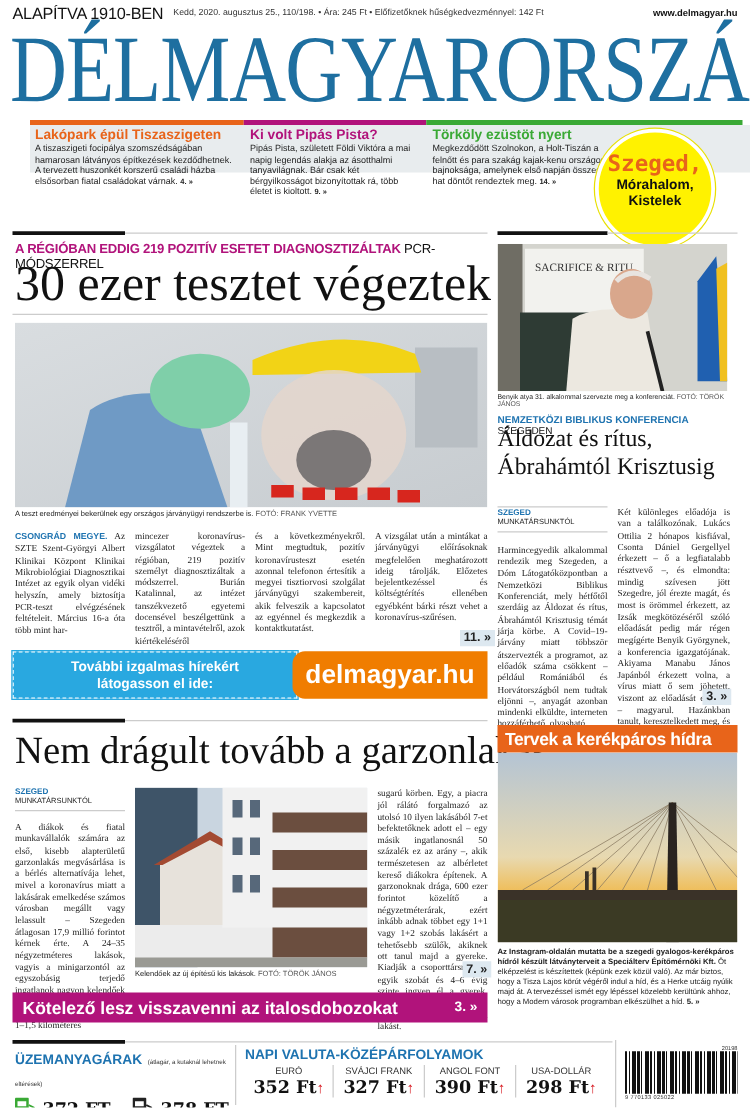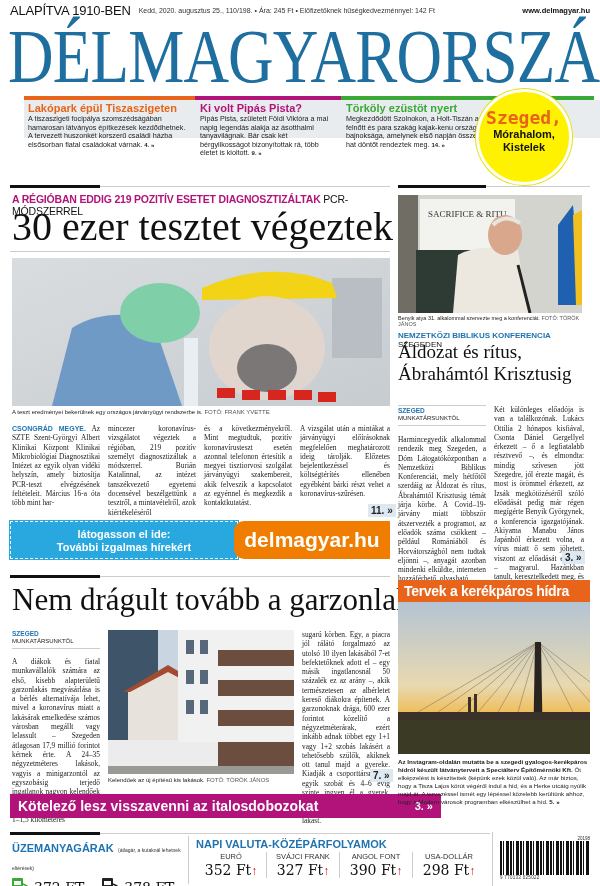--- a/index.html
+++ b/index.html
@@ -9,41 +9,41 @@
 .founded{font-weight:normal;font-size:13px;color:#111;letter-spacing:-0.2px}
 .issue{font-size:7px;color:#333;margin-left:8px}
 .url{margin-left:auto;font-size:7.5px;font-weight:bold;color:#111}
 .masthead{left:8px;top:16px;width:584px;height:80px;font-family:"Liberation Serif",serif;font-size:76px;color:#1e6fa0;letter-spacing:-1px;line-height:80px;white-space:nowrap;transform:scaleX(0.83);transform-origin:left top}
 .teasers{left:24px;top:100px;width:580px;height:38px;background:#e8ecee}
 .tstripe{position:absolute;top:-4px;height:4px}
 .teaser{position:absolute;top:2px;padding:0 4px}
 .teaser h3{font-size:11px;font-weight:bold;line-height:13px}
 .teaser p{font-size:7.2px;line-height:8.6px;color:#222}
 .ref{font-weight:bold;font-size:6px}
-.badge{left:476px;top:89px;width:96px;height:96px;border-radius:50%;background:#fff200;border:3px solid #fff;text-align:center;padding-top:16px;box-shadow:0 0 0 1px #e8e000}
+.badge{left:476px;top:103px;width:96px;height:96px;border-radius:50%;background:#fff200;border:3px solid #fff;text-align:center;padding-top:16px;box-shadow:0 0 0 1px #e8e000}
 .badge .b1{font-family:"DejaVu Sans Mono",monospace;font-weight:bold;color:#e8641a;font-size:18px;line-height:20px}
 .badge .b2{font-weight:bold;font-size:11px;line-height:13px;color:#111}
 .rule{height:1px;background:#ccc}
 .thick{height:3px;background:#111}
 .kicker{font-size:10.5px;font-weight:bold;letter-spacing:-0.2px}
 .serifhead{font-family:"Liberation Serif",serif;color:#111;white-space:nowrap}
 .photo{overflow:hidden}
 .caption{font-size:6px;color:#222}
 .caption .credit{color:#555}
 .body{font-family:"Liberation Serif",serif;font-size:7.4px;line-height:9.3px;color:#222;text-align:justify}
 .col{position:absolute}
 .pgref{display:inline-block;font-weight:bold;font-family:"Liberation Sans",sans-serif;background:#dde8f0;padding:1px 3px;font-size:10px}
 .promo{left:10px;top:521px;width:380px;height:38px;display:flex}
 .promo-left{width:228px;background:#29a8e0;border:1px dashed #fff;outline:1px solid #29a8e0;color:#fff;font-weight:bold;font-size:11px;text-align:center;line-height:13px;padding-top:6px}
 .promo-right{flex:1;background:#f07d00;color:#fff;font-weight:bold;font-size:21px;display:flex;align-items:center;justify-content:center;border-radius:10px 0 0 10px;margin-left:-4px}
 .bridge-head{left:398px;top:580px;width:192px;height:22px;background:#e8641a;color:#fff;font-weight:bold;font-size:14px;padding:3px 6px;letter-spacing:-0.3px}
-.magenta-bar{left:10px;top:794px;width:431px;height:24px;background:#b1137b;color:#fff;font-weight:bold;font-size:14px;display:flex;align-items:center;padding:0 8px}
+.magenta-bar{left:10px;top:794px;width:380px;height:24px;background:#b1137b;color:#fff;font-weight:bold;font-size:14px;display:flex;align-items:center;padding:0 8px}
 .magenta-bar .r{margin-left:auto;font-size:11px}
 .fuelhead{color:#1e73b0;font-weight:bold;font-size:11px}
-.price{font-family:"DejaVu Serif",serif;font-weight:normal;font-size:14px;color:#111}
+.price{font-family:"DejaVu Serif",serif;font-weight:bold;font-size:14px;color:#111}
 .arrow{color:#d71920;font-size:12px;font-weight:bold}
 .curlabel{font-size:7.5px;color:#333;text-align:center}
 </style>
 </head>
 <body>
 
 <div class="abs topbar">
   <span class="founded">ALAPÍTVA 1910-BEN</span>
   <span class="issue">Kedd, 2020. augusztus 25., 110/198. • Ára: 245 Ft • Előfizetőknek hűségkedvezménnyel: 142 Ft</span>
   <span class="url">www.delmagyar.hu</span>
@@ -121,22 +121,22 @@
 </div>
 <div class="col body" style="left:108px;top:424px;width:88px">mincezer koronavírus-vizsgálatot végeztek a régióban, 219 pozitív személyt diagnosztizáltak a módszerrel. Burián Katalinnal, az intézet tanszékvezető egyetemi docensével beszélgettünk a tesztről, a mintavételről, azok kiértékeléséről</div>
 <div class="col body" style="left:204px;top:424px;width:88px">és a következményekről. Mint megtudtuk, pozitív koronavírusteszt esetén azonnal telefonon értesítik a megyei tisztiorvosi szolgálat járványügyi szakembereit, akik felveszik a kapcsolatot az egyénnel és megkezdik a kontaktkutatást.</div>
 <div class="col body" style="left:300px;top:424px;width:90px">
   <span>A vizsgálat után a mintákat a járványügyi előírásoknak megfelelően meghatározott ideig tárolják. Előzetes bejelentkezéssel és költségtérítés ellenében egyébként bárki részt vehet a koronavírus-szűrésen.</span>
 </div>
 <div class="abs pgref" style="left:368px;top:504px">11. »</div>
 
 <div class="abs promo">
   <div class="promo-left">
+    <div>További izgalmas hírekért</div>
     <div>látogasson el ide:</div>
-    <div>További izgalmas hírekért</div>
   </div>
   <div class="promo-right">delmagyar.hu</div>
 </div>
 
 <div class="abs thick" style="left:10px;top:575px;width:90px"></div>
 <div class="abs rule" style="left:100px;top:576px;width:290px"></div>
 <div class="abs serifhead" style="left:12px;top:582px;font-size:31px;line-height:36px">Nem drágult tovább a garzonlakás</div>
 
 <div class="abs" style="left:12px;top:630px;width:88px;font-size:6.5px;font-weight:bold;color:#1e73b0">SZEGED</div>
 <div class="abs" style="left:12px;top:638px;width:88px;font-size:6px;color:#222">MUNKATÁRSUNKTÓL</div>

